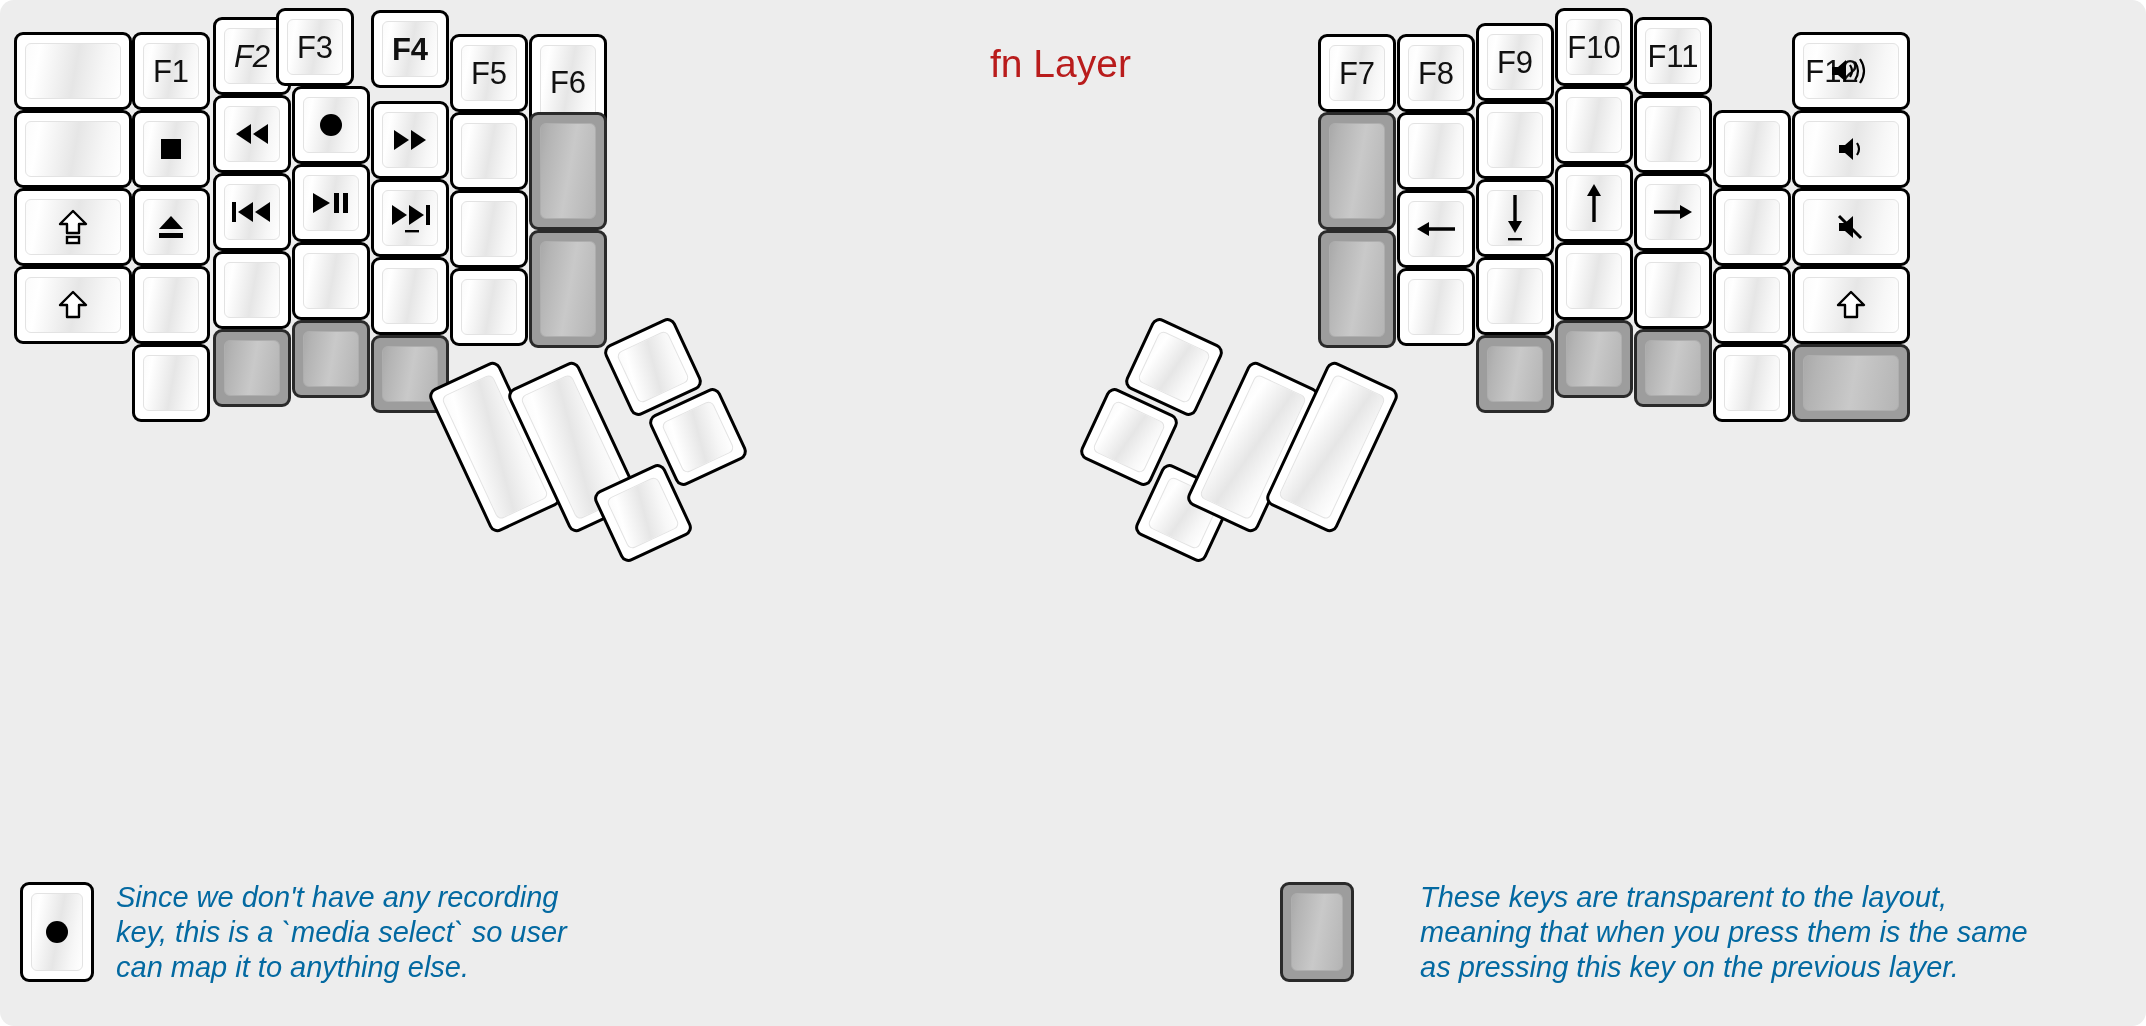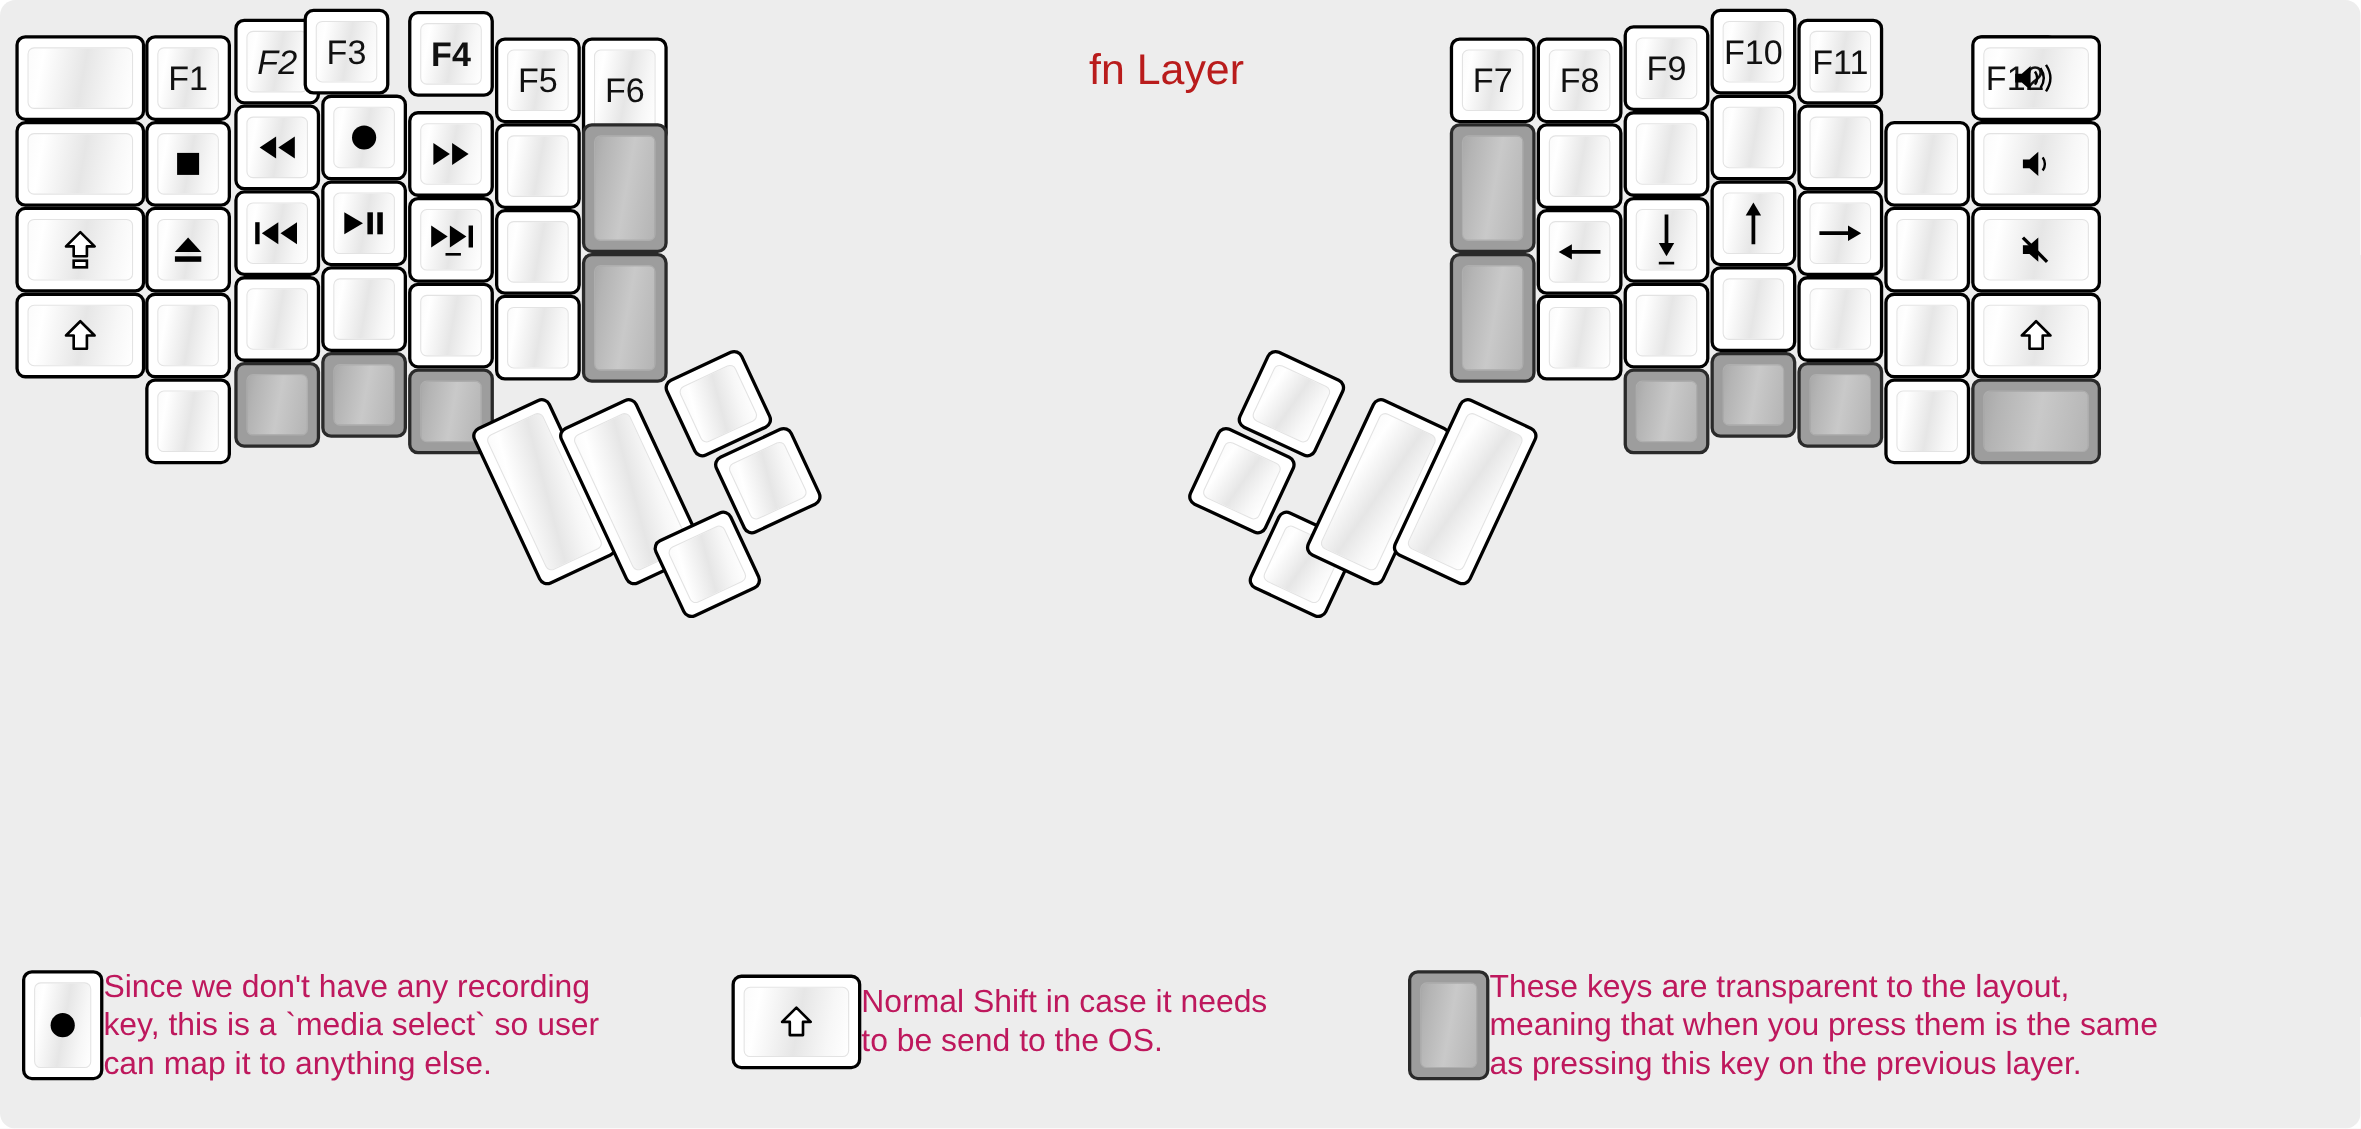--- a/index.html
+++ b/index.html
@@ -53,22 +53,22 @@
     position:absolute;left:8px;top:8px;right:8px;bottom:8px;border-radius:6px;
     background:linear-gradient(100deg,#fbfbfb 0%,#ffffff 14%,#e6e6e6 52%,#f7f7f7 80%,#ffffff 100%);
     border:1px solid #e3e3e3;display:flex;align-items:center;justify-content:center;
   }
   .leg-key.trans{background:#9d9d9d;border-color:#2a2a2a;}
   .leg-key.trans .cap{
     background:linear-gradient(100deg,#a9a9a9 0%,#b4b4b4 14%,#c9c9c9 52%,#bdbdbd 80%,#b4b4b4 100%);
     border:1px solid #aeaeae;
   }
   .leg-text{
-    font-size:29px;line-height:1.20;color:#be185d;
-    font-family:"Liberation Sans","DejaVu Sans",sans-serif;white-space:pre-line;
+    margin-left:22px;font-size:29px;line-height:1.20;color:#0369a1;
+    font-family:"Liberation Sans","DejaVu Sans",sans-serif;white-space:pre-line;font-style:italic;
   }
 </style>
 </head>
 <body>
 
 <div id="stage">
   <div id="title" style="left: 990px; top: 42px;">fn Layer</div>
   <div id="keys">
       <div class="key" style="left: 14px; top: 32px; width: 118px; height: 78px;">
         <div class="cap"></div>
@@ -451,34 +451,21 @@
               <svg width="28" height="28" viewBox="0 0 28 28">
                 <circle cx="14" cy="14" r="11" fill="#000"></circle>
               </svg>
             </span>
           </div>
         </div>
         <div class="leg-text">Since we don't have any recording
 key, this is a `media select` so user
 can map it to anything else.</div>
       </div>
-      <div class="leg-item" style="left: 665px; top: 12px;">
-        <div class="leg-key" style="width: 118px; height: 86px;">
-          <div class="cap">
-            <span class="glyph">
-              <svg width="30" height="30" viewBox="0 0 30 30">
-                <path d="M15 2 L28 15 L21 15 L21 27 L9 27 L9 15 L2 15 Z" fill="#fff" stroke="#000" stroke-width="2.4" stroke-linejoin="round"></path>
-              </svg>
-            </span>
-          </div>
-        </div>
-        <div class="leg-text">Normal Shift in case it needs
-to be send to the OS.</div>
-      </div>
-      <div class="leg-item" style="left: 1280px; top: 6px;">
+      <div class="leg-item" style="left: 1280px; top: 6px; gap: 44px;">
         <div class="leg-key trans" style="width: 74px; height: 100px;">
           <div class="cap"></div>
         </div>
         <div class="leg-text">These keys are transparent to the layout,
 meaning that when you press them is the same
 as pressing this key on the previous layer.</div>
       </div>
     </div>
 </div>
 

